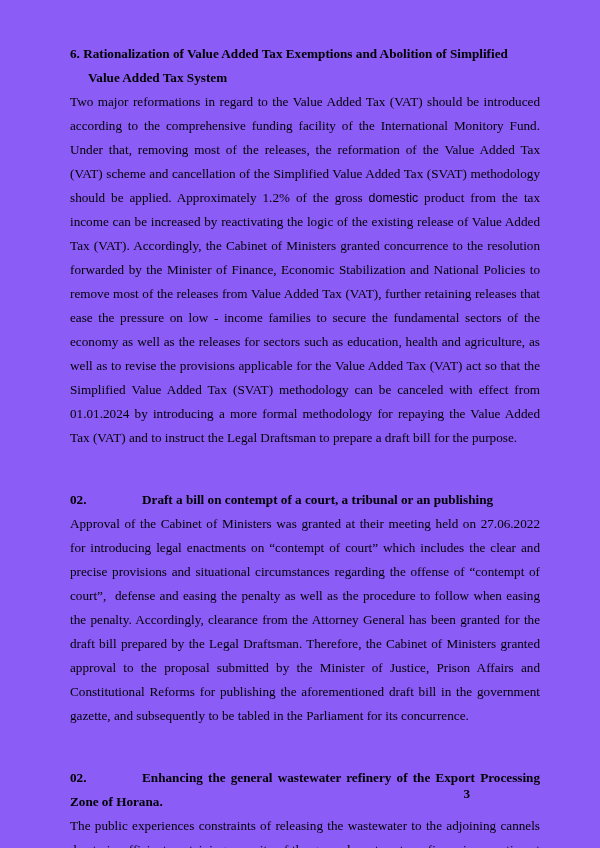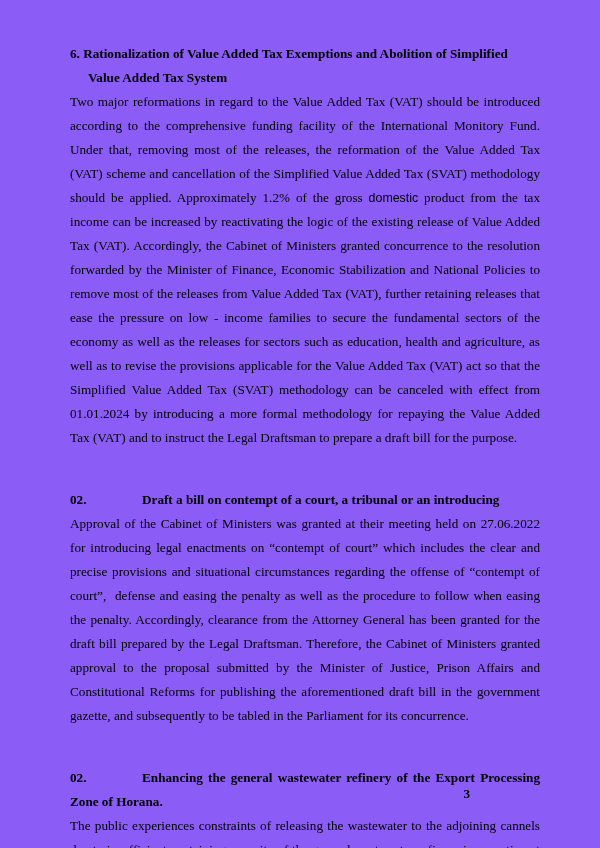--- a/index.html
+++ b/index.html
@@ -95,21 +95,21 @@
   <div id="content">
 
     <div class="spacer-top"></div>
 
     <div class="heading heading-6"><span>6. Rationalization of Value Added Tax Exemptions and Abolition of Simplified Value Added</span> <span>Tax System</span></div>
 
     <p class="para"><span>Two major reformations in regard to the Value Added Tax (VAT) should be introduced according to the comprehensive funding facility of the International Monitory Fund. Under that, removing most of the releases, the reformation of the Value Added Tax (VAT) scheme and cancellation of the Simplified Value Added Tax (SVAT) methodology should be applied. Approximately 1.2% of the gross </span><span class="sans-word">domestic</span><span> product from the tax income can be increased by reactivating the logic of the existing release of Value Added Tax (VAT). Accordingly, the Cabinet of Ministers granted concurrence to the resolution forwarded by the Minister of Finance, Economic Stabilization and National Policies to remove most of the releases from Value Added Tax (VAT), further retaining releases that ease the pressure on low - income families to secure the fundamental sectors of the economy as well as the releases for sectors such as education, health and agriculture, as well as to revise the provisions applicable for the Value Added Tax (VAT) act so that the Simplified Value Added Tax (SVAT) methodology can be canceled with effect from 01.01.2024 by introducing a more formal methodology for repaying the Value Added Tax (VAT) and to instruct the Legal Draftsman to prepare a draft bill for the purpose.</span></p>
 
     <div class="gap-before-heading"></div>
 
-    <div class="heading"><span class="num-tab">02.</span><span class="heading-num-body">Draft a bill on contempt of a court, a tribunal or an introducing</span></div>
+    <div class="heading"><span class="num-tab">02.</span><span class="heading-num-body">Draft a bill on contempt of a court, a tribunal or an publishing</span></div>
 
     <p class="para">Approval of the Cabinet of Ministers was granted at their meeting held on 27.06.2022 for introducing legal enactments on “contempt of court” which includes the clear and precise provisions and situational circumstances regarding the offense of “contempt of court”,  defense and easing the penalty as well as the procedure to follow when easing the penalty. Accordingly, clearance from the Attorney General has been granted for the draft bill prepared by the Legal Draftsman. Therefore, the Cabinet of Ministers granted approval to the proposal submitted by the Minister of Justice, Prison Affairs and Constitutional Reforms for publishing the aforementioned draft bill in the government gazette, and subsequently to be tabled in the Parliament for its concurrence.</p>
 
     <div class="gap-before-heading"></div>
 
     <div class="heading"><span class="num-tab">02.</span><span class="heading-num-body">Enhancing the general wastewater refinery of the Export Processing Zone of Horana</span><span>.</span></div>
 
     <p class="para">The public experiences constraints of releasing the wastewater to the adjoining cannels due to insufficient containing capacity of the general wastewater refinery in operation at present at the Horana Export Processing Zone. Therefore, the Board of Investment of Sri Lanka has been requested even by the local government institutions to accelerate the construction of the wastewater refinery with a capacity of 2000 cubic meters per day under enhancing the general</p>
 
   </div>

